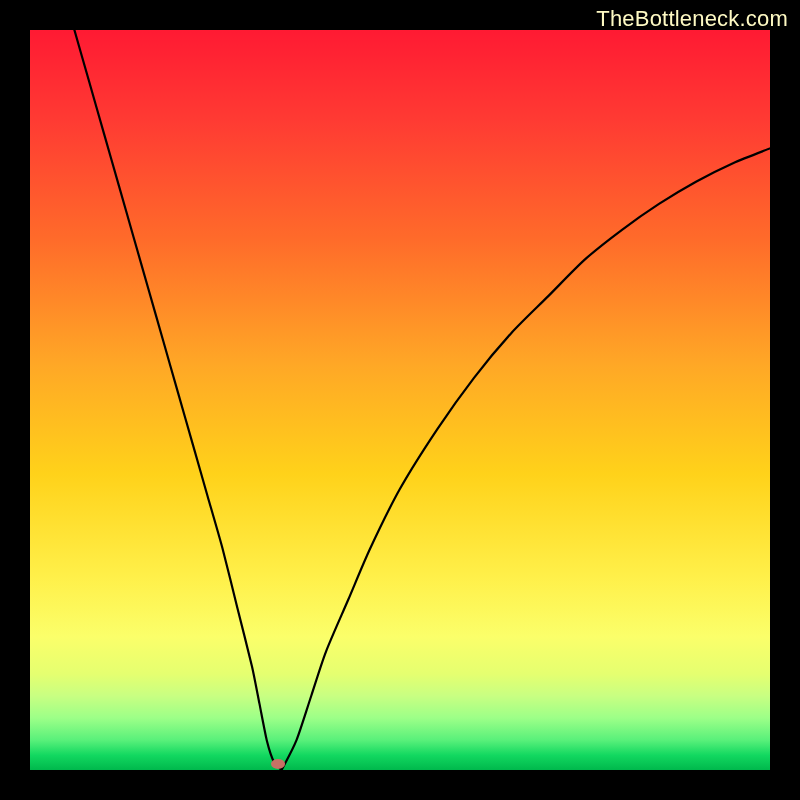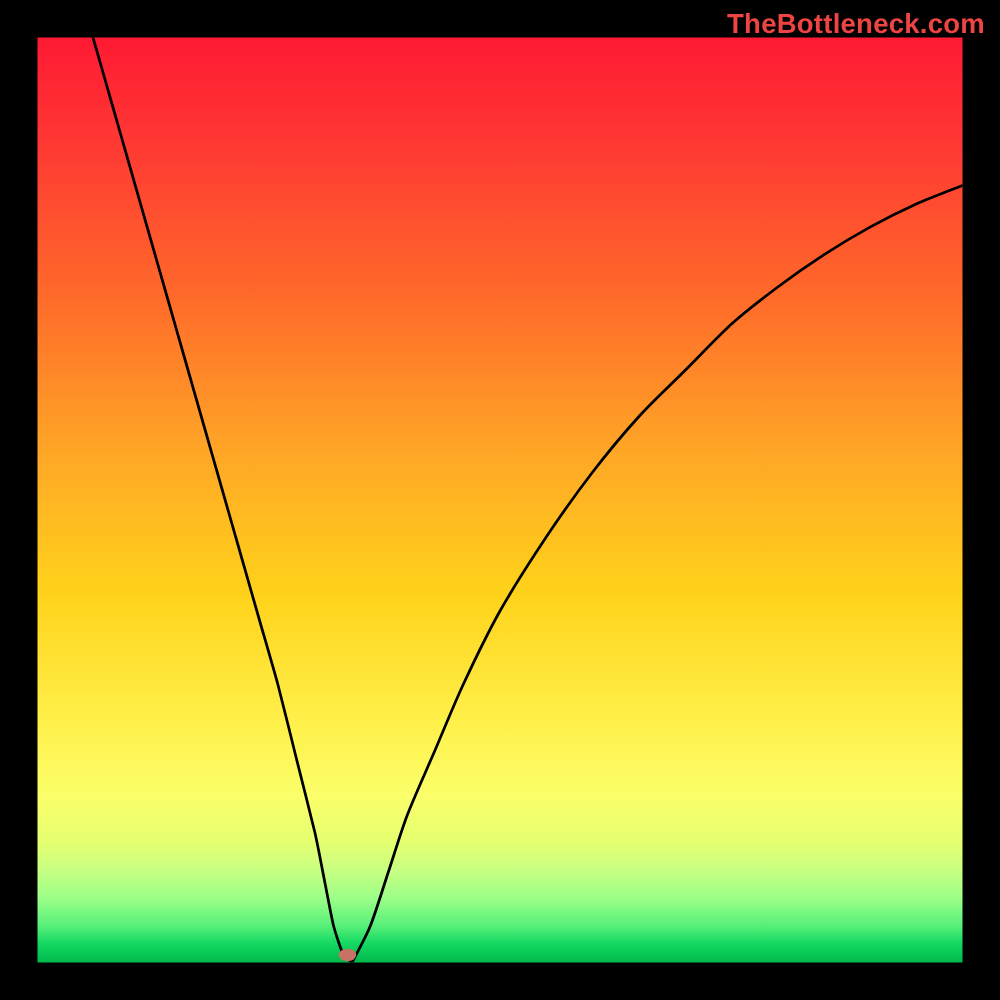--- a/index.html
+++ b/index.html
@@ -38,22 +38,22 @@
       #58f07a 96%,
       #12d860 98%,
       #00b84c 100%
     );
   }
   .watermark {
     position: absolute;
     top: 6px;
     right: 12px;
     font-size: 22px;
-    color: #ef4444;
-    font-weight: 700;
+    color: #fef9c3;
+    font-weight: 400;
     letter-spacing: 0.2px;
     z-index: 10;
   }
   svg.curve {
     position: absolute;
     left: 0;
     top: 0;
     width: 740px;
     height: 740px;
     pointer-events: none;

